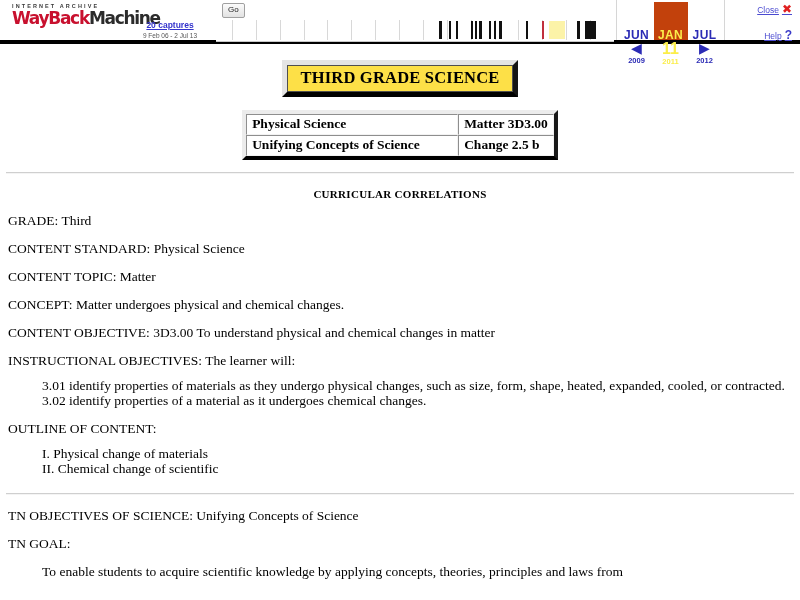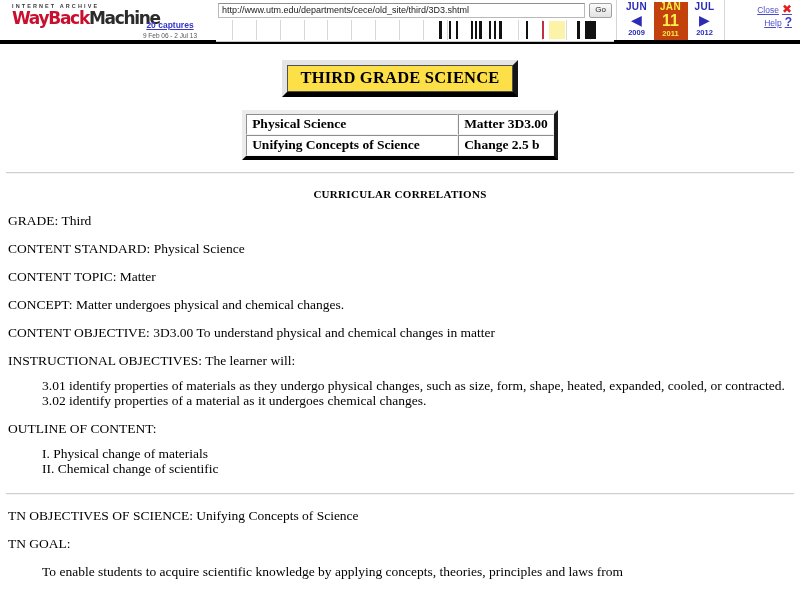--- a/index.html
+++ b/index.html
@@ -158,25 +158,26 @@
     box-sizing: border-box;
     border-left: 1px solid #d6d6d6;
   }
   .wb-dcol {
     width: 34px;
     text-align: center;
     position: relative;
     box-sizing: border-box;
   }
   .wb-dcol .mon {
-    font-size: 10px;
+    font-size: 12px;
     font-weight: bold;
     color: #2b2bb5;
     letter-spacing: 0.4px;
     line-height: 10px;
+    margin-top: 28px;
   }
   .wb-dcol .arrow {
     font-size: 14px;
     color: #2b2bb5;
     line-height: 16px;
   }
   .wb-dcol .yr {
     font-size: 7.5px;
     font-weight: bold;
     color: #2b2bb5;
@@ -211,21 +212,21 @@
     line-height: 12px;
   }
   .wb-act .lbl { }
   .wb-act.close { margin-top: 1px; }
   .wb-act.close .glyph {
     color: #e02020;
     font-size: 12px;
     font-weight: bold;
     margin-left: 3px;
   }
-  .wb-act.help { }
+  .wb-act.help { margin-top: 13px; }
   .wb-act.help .glyph {
     color: #3b3bc9;
     font-size: 12px;
     font-weight: bold;
     margin-left: 3px;
   }
 
   
   .page {
     padding: 0;
@@ -330,21 +331,20 @@
       </div>
     </div>
 
     <div class="wb-captures">
       <a href="#">20 captures</a>
       <div class="wb-range">9 Feb 06 - 2 Jul 13</div>
     </div>
 
     <div class="wb-center">
       <div class="wb-urlrow">
-        <div class="wb-url" title="Enter a URL or search term">http://www.utm.edu/departments/cece/old_site/third/3D3.shtml</div>
         <div class="wb-go">Go</div>
       </div>
       <div class="wb-timeline" id="timeline">
           <div class="wb-tick" style="left: 4%;"></div>
           <div class="wb-tick" style="left: 10%;"></div>
           <div class="wb-tick" style="left: 16%;"></div>
           <div class="wb-tick" style="left: 22%;"></div>
           <div class="wb-tick" style="left: 28%;"></div>
           <div class="wb-tick" style="left: 34%;"></div>
           <div class="wb-tick" style="left: 40%;"></div>

